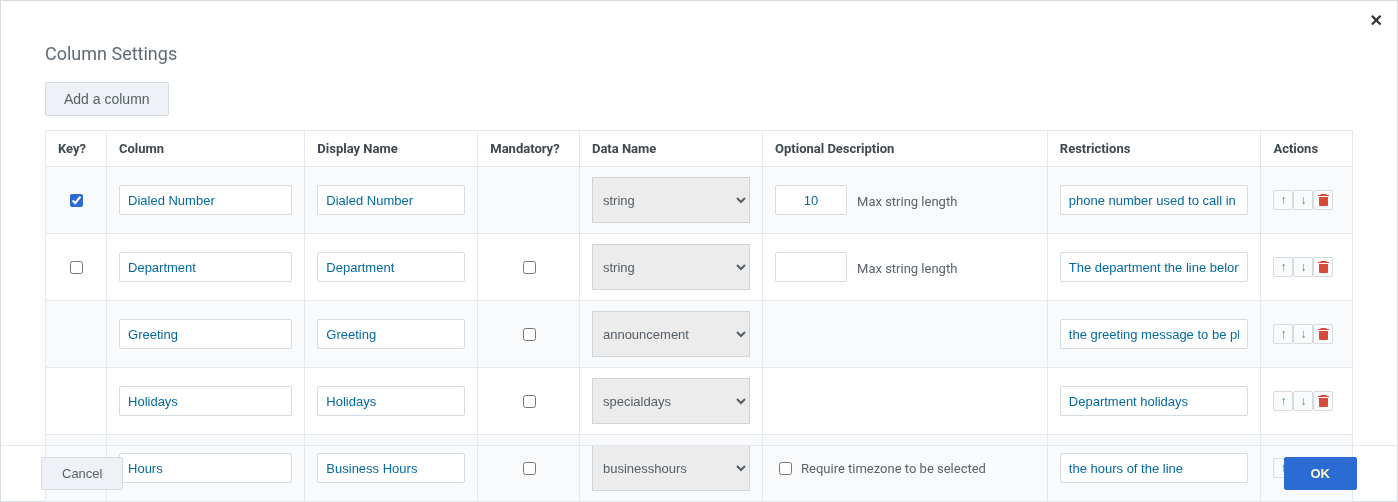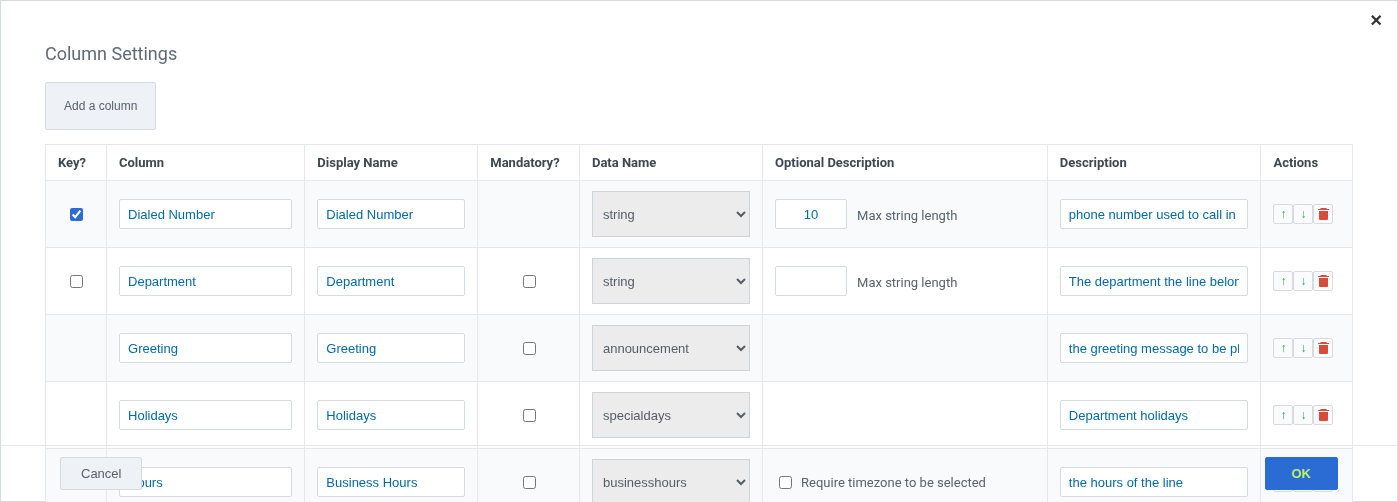--- a/index.html
+++ b/index.html
@@ -35,22 +35,22 @@
     font-size: 18px;
     color: #606a74;
     font-weight: 400;
     margin: 0 0 18px 0;
   }
   .add-btn {
     display: inline-block;
     background: #eef2f6;
     border: 1px solid #d6dbe0;
     color: #57616b;
-    padding: 16px 18px;
-    font-size: 12px;
+    padding: 8px 18px;
+    font-size: 14px;
     cursor: pointer;
     border-radius: 2px;
     margin-bottom: 14px;
   }
   table {
     border-collapse: collapse;
     width: 100%;
     table-layout: fixed;
   }
   th, td {
@@ -128,38 +128,38 @@
     vertical-align: middle;
     line-height: 1;
   }
   .icon-btn.up, .icon-btn.down { color: #2e9e4f; }
   .icon-btn.del { color: #d64b3a; }
   .footer {
     position: absolute;
     left: 0; right: 0; bottom: 0;
     height: 56px;
     border-top: 1px solid #e4e8ec;
-    padding: 0 59px;
+    padding: 0 40px;
     display: flex;
     align-items: center;
     justify-content: space-between;
   }
   .cancel-btn {
     background: #eef2f6;
     border: 1px solid #d6dbe0;
     color: #57616b;
     padding: 8px 20px;
     font-size: 13px;
     cursor: pointer;
     border-radius: 2px;
   }
   .ok-btn {
     background: #2a6bd4;
     border: 1px solid #2a6bd4;
-    color: #bef264;
+    color: #fef9c3;
     padding: 8px 26px;
     font-size: 13px;
     cursor: pointer;
     border-radius: 2px;
     font-weight: 600;
   }
 </style>
 </head>
 <body>
 
@@ -182,21 +182,21 @@
           <col class="col-actions">
       </colgroup>
       <thead>
         <tr>
           <th>Key?</th>
           <th>Column</th>
           <th>Display Name</th>
           <th>Mandatory?</th>
           <th>Data Name</th>
           <th>Optional Description</th>
-          <th>Description</th>
+          <th>Restrictions</th>
           <th>Actions</th>
         </tr>
       </thead>
       <tbody id="rows-body">
           <tr>
             <td class="chk"><input type="checkbox" checked="" style=""></td>
             <td><input type="text" value="Dialed Number" style=""></td>
             <td><input type="text" value="Dialed Number" style=""></td>
             <td class="chk"></td>
             <td><select><option value="string">string</option><option value="announcement">announcement</option><option value="businesshours">businesshours</option><option value="specialdays">specialdays</option></select></td>

